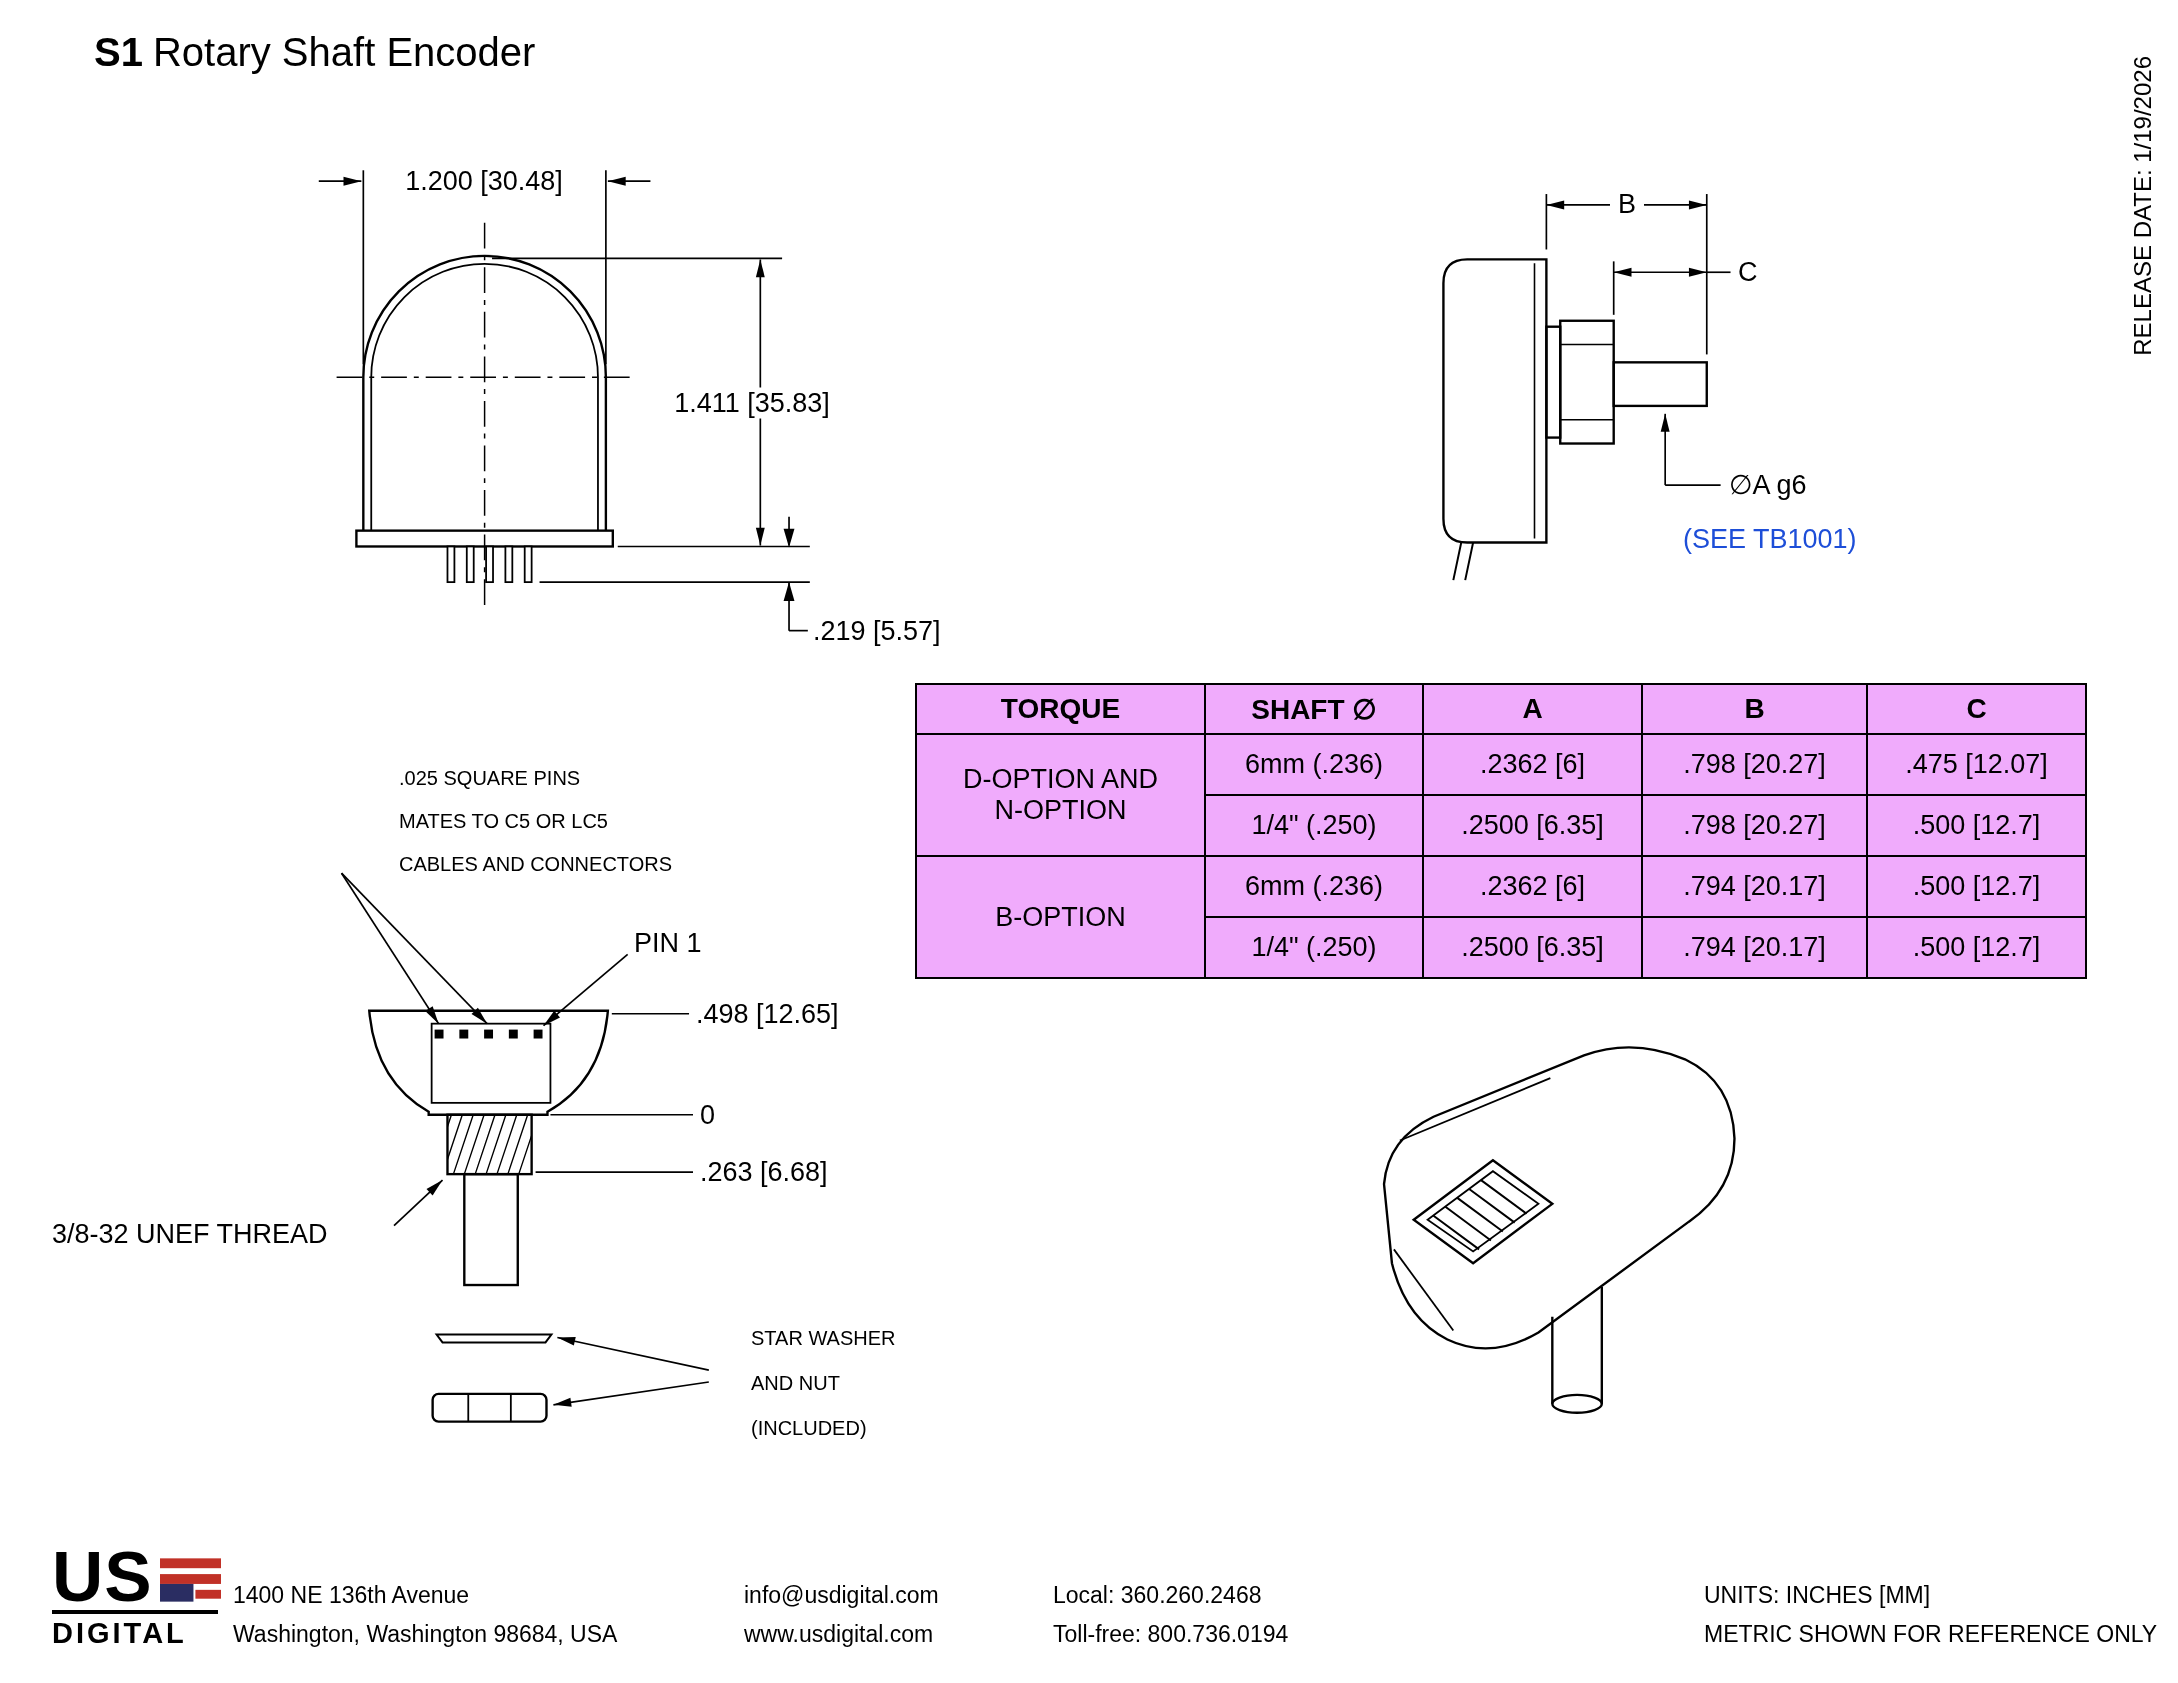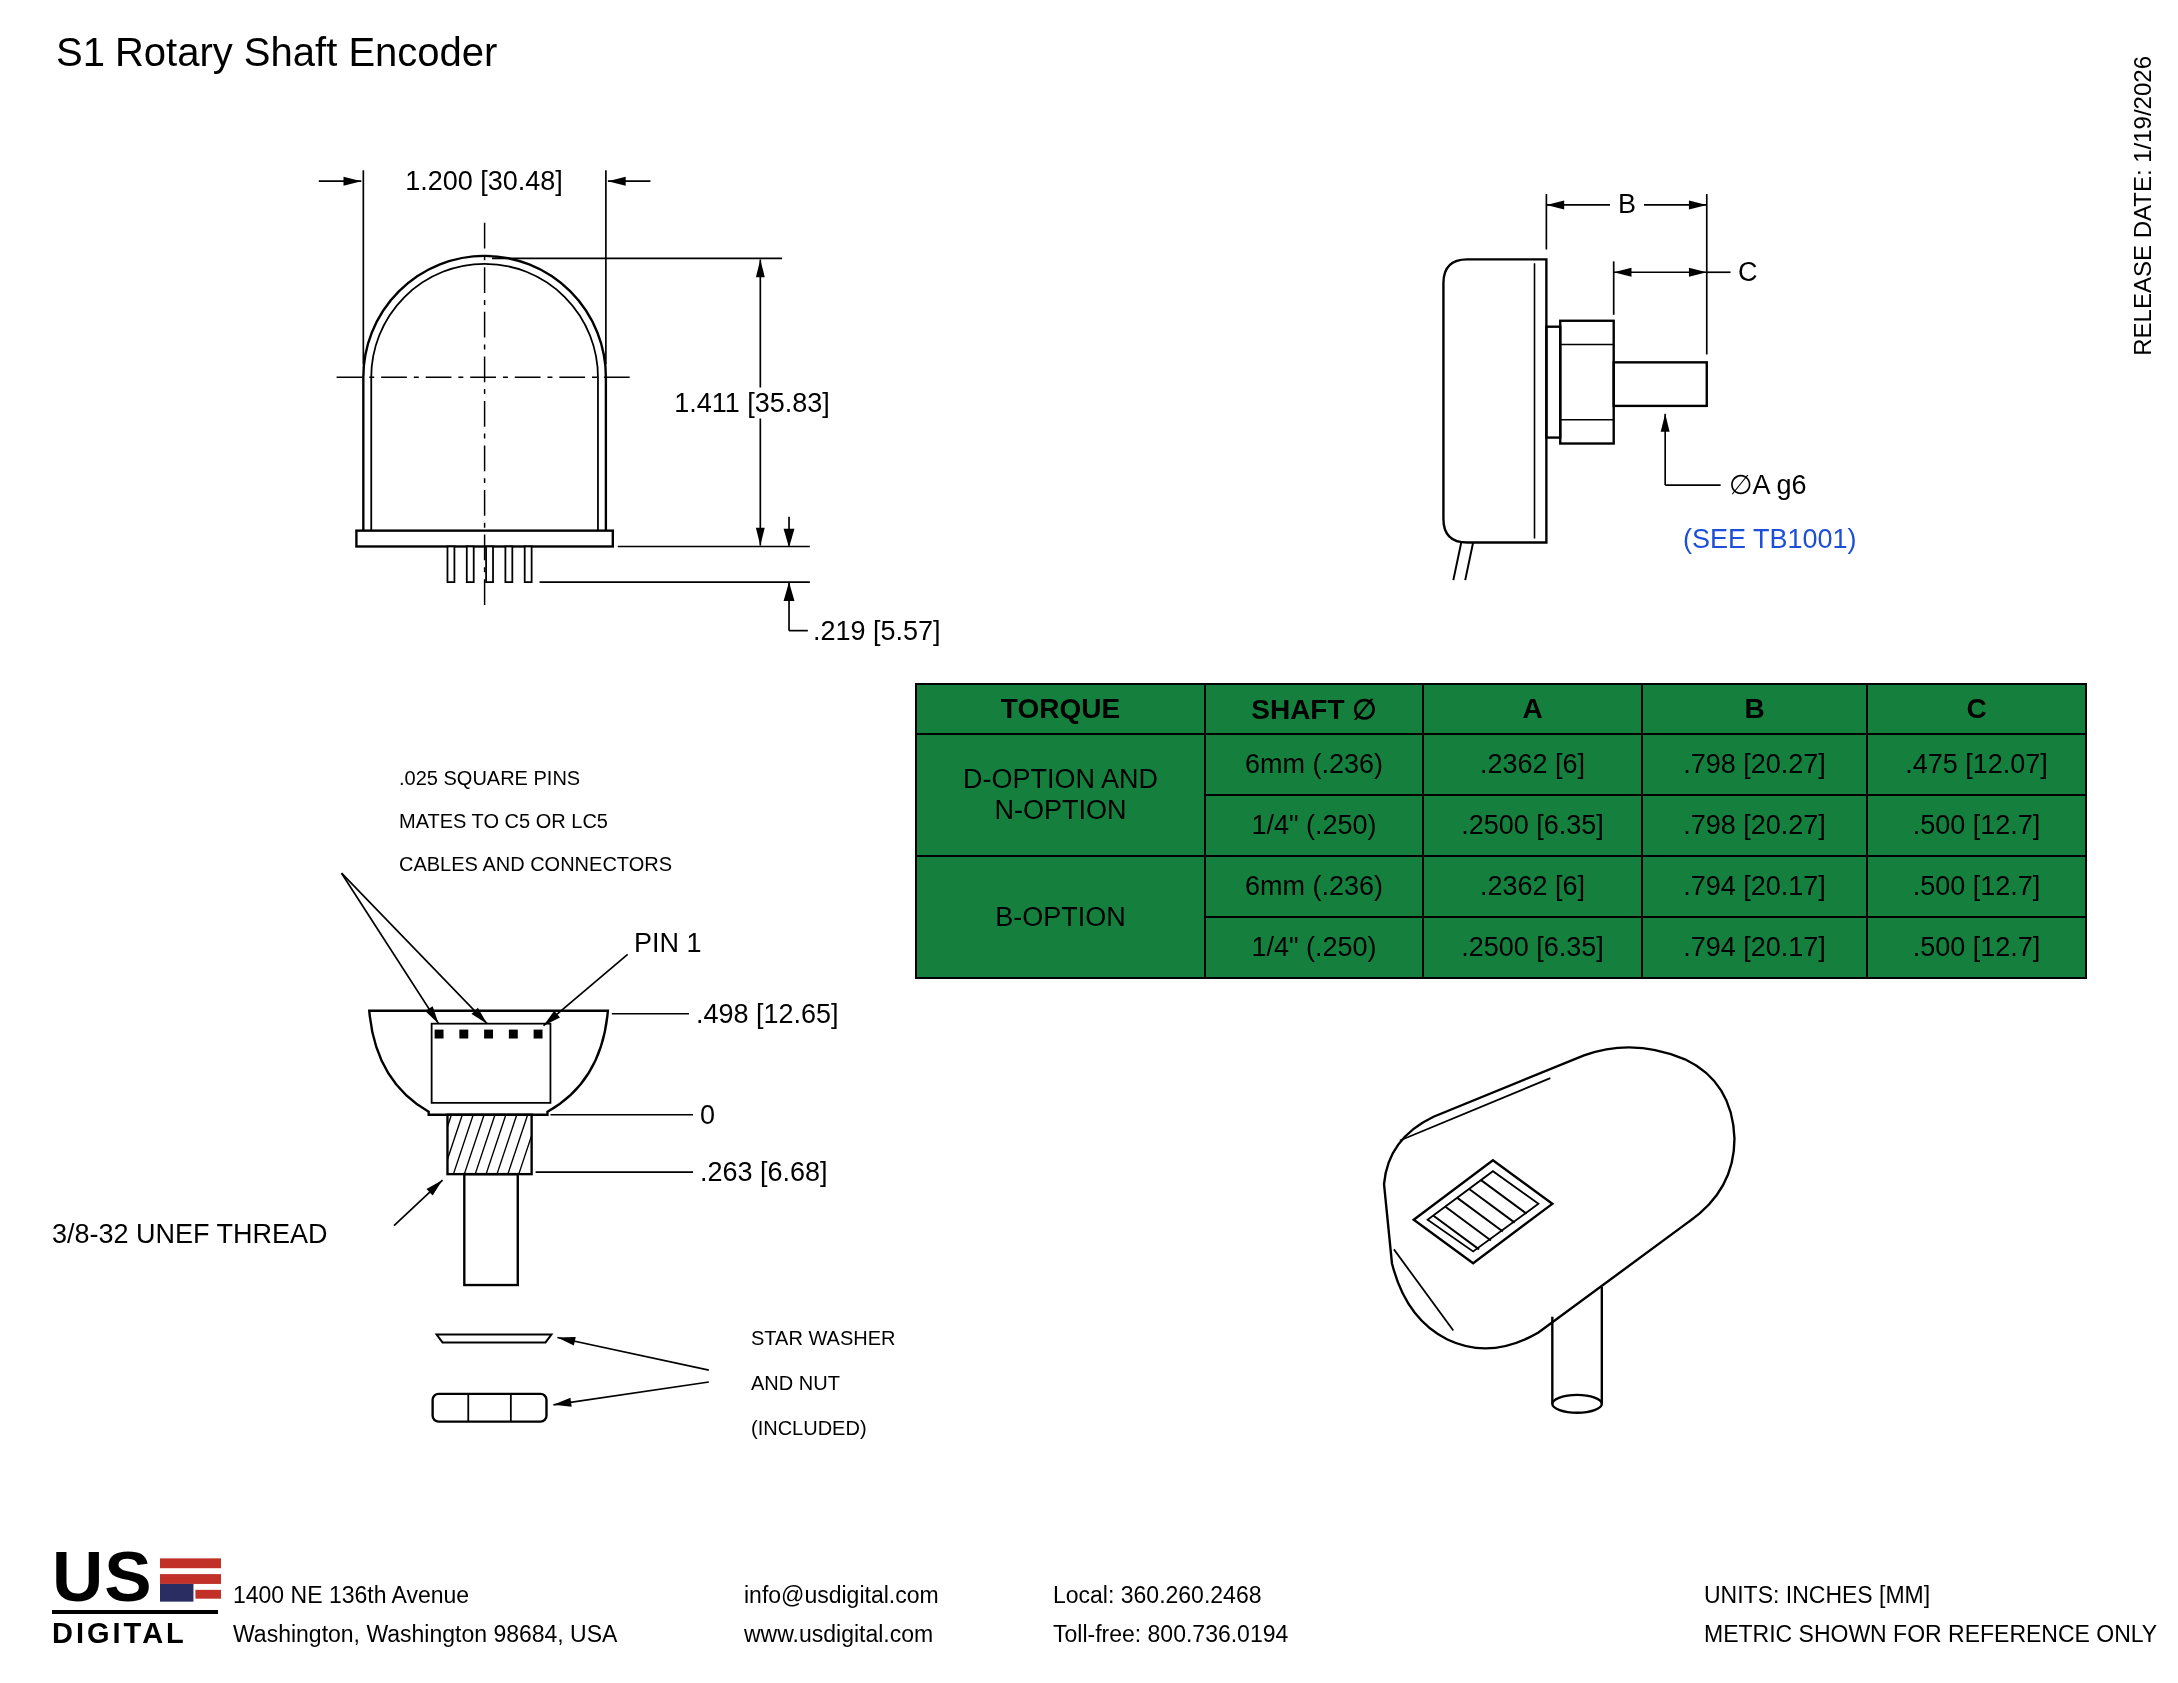--- a/index.html
+++ b/index.html
@@ -1,31 +1,31 @@
 <!DOCTYPE html>
 <html><head>
 <meta charset="utf-8">
 <style>
   * { margin:0; padding:0; box-sizing:border-box; }
   html,body { background:#fff; }
   body { font-family:"Liberation Sans", sans-serif; color:#000; }
   .page { position:relative; width:2178px; height:1683px; background:#fff; overflow:hidden; }
   svg.draw { position:absolute; left:0; top:0; z-index:1; }
   .title { position:absolute; left:56px; top:30px; font-size:40px; z-index:2; }
-  .title .model { font-weight:normal; }
+  .title .model { font-weight:bold;margin-left:38px; }
   .title .name { margin-left:10px;margin-top:8px; }
   .lbl { position:absolute; font-size:27px; white-space:nowrap; transform:translate(-50%,-50%); z-index:2; }
   .lbl.left { transform:translate(0,-50%); }
   .lbl.bg { background:#fff; padding:0 8px; }
   .blue { color:#1d4ed8; }
   .note { position:absolute; font-size:20px; line-height:43px; white-space:nowrap; z-index:2;margin-left:36px; }
   .note.wide { line-height:45px; }
   .release { position:absolute; left:2129px; top:56px; font-size:24px; white-space:nowrap;
              writing-mode:vertical-rl; transform:rotate(180deg); z-index:2; }
-  .dim-table { position:absolute; left:915px; top:683px; border-collapse:collapse; table-layout:fixed; z-index:2; background:#15803d; }
+  .dim-table { position:absolute; left:915px; top:683px; border-collapse:collapse; table-layout:fixed; z-index:2; background:#f0abfc; }
   .dim-table th, .dim-table td { border:2px solid #000; text-align:center; vertical-align:middle; padding:0; }
   .dim-table th { font-weight:bold; height:50px; font-size:28px; }
   .dim-table td { height:61px; font-size:27px; }
   .footer-block { position:absolute; font-size:23px; line-height:39px; z-index:2; }
   .logo { position:absolute; left:52px; top:1548px; width:170px; z-index:2; }
   .logo-top { display:flex; align-items:flex-end; gap:7px; }
   .logo-us { font-size:71px; font-weight:bold; line-height:0.82; letter-spacing:1px; }
   .logo-rule { height:4px; background:#000; margin:4px 0 3px; width:166px; }
   .logo-digital { font-size:29px; font-weight:bold; letter-spacing:3px; }
 </style>

